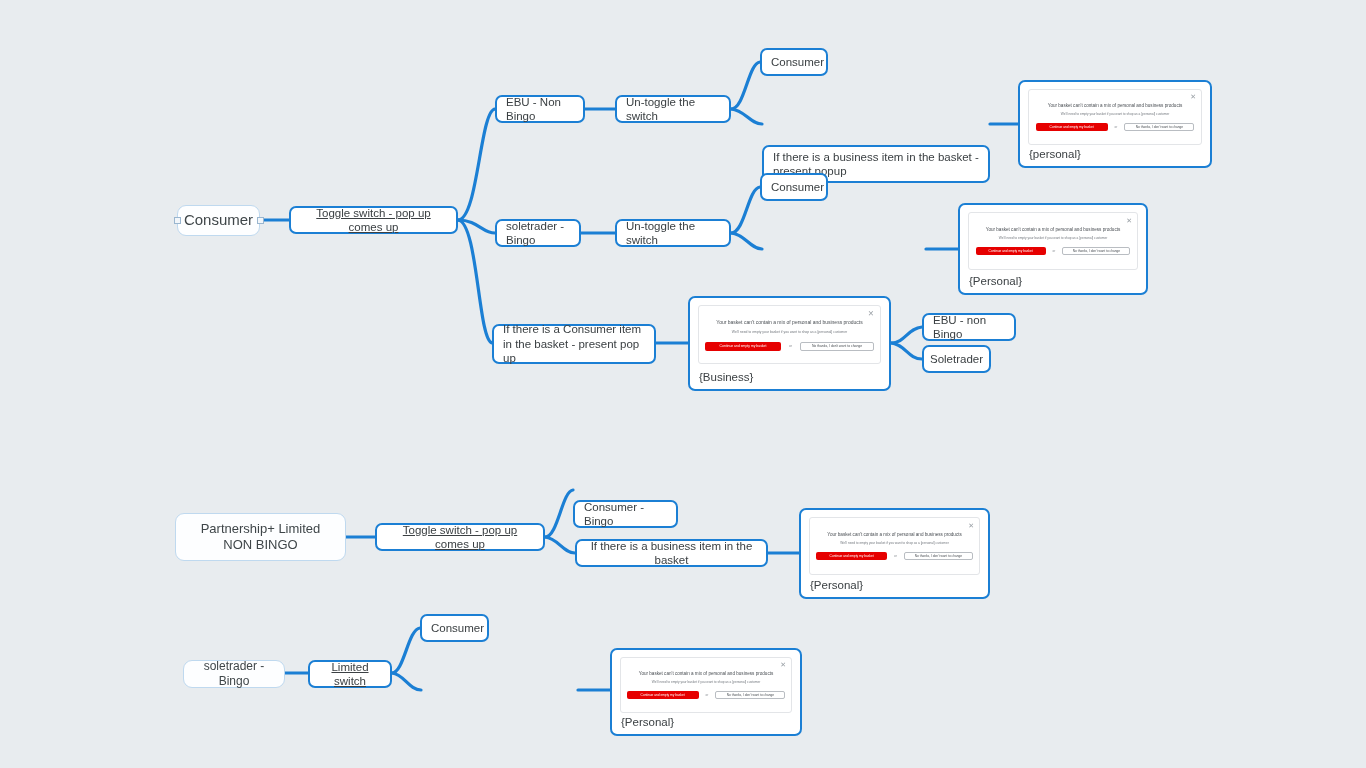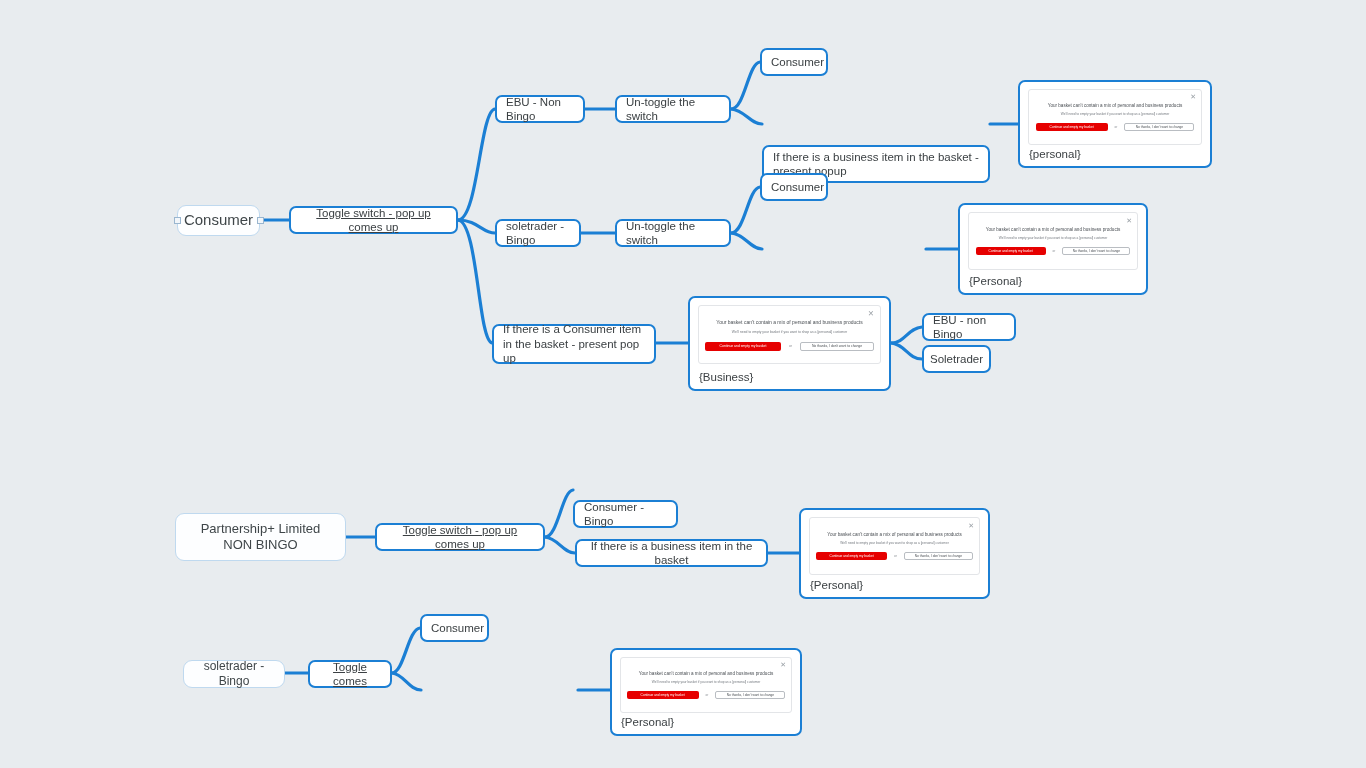--- a/index.html
+++ b/index.html
@@ -292,21 +292,21 @@
     </div>
     <div class="shot-close" style="right:14px; top:12px; font-size:7px;">✕</div>
     <div class="shot-caption" style="left:9px; bottom:6px;">{Personal}</div>
   </div>
 
   <div class="node root" style="left:183px; top:660px; width:102px; height:28px; font-size:12px;">
     <span>soletrader -Bingo</span>
   </div>
 
   <div class="node center" style="left:308px; top:660px; width:84px; height:28px;">
-    <span>Toggle comes</span>
+    <span>Limited switch</span>
   </div>
 
   <div class="node" style="left:420px; top:614px; width:69px; height:28px;">
     <span>Consumer</span>
   </div>
 
 
   <div class="shot" style="left:610px; top:648px; width:192px; height:88px;">
     <div class="shot-inner" style="height:56px; gap:4px;">
       <div class="shot-title" style="font-size:4.6px;">Your basket can't contain a mix of personal and business products</div>

